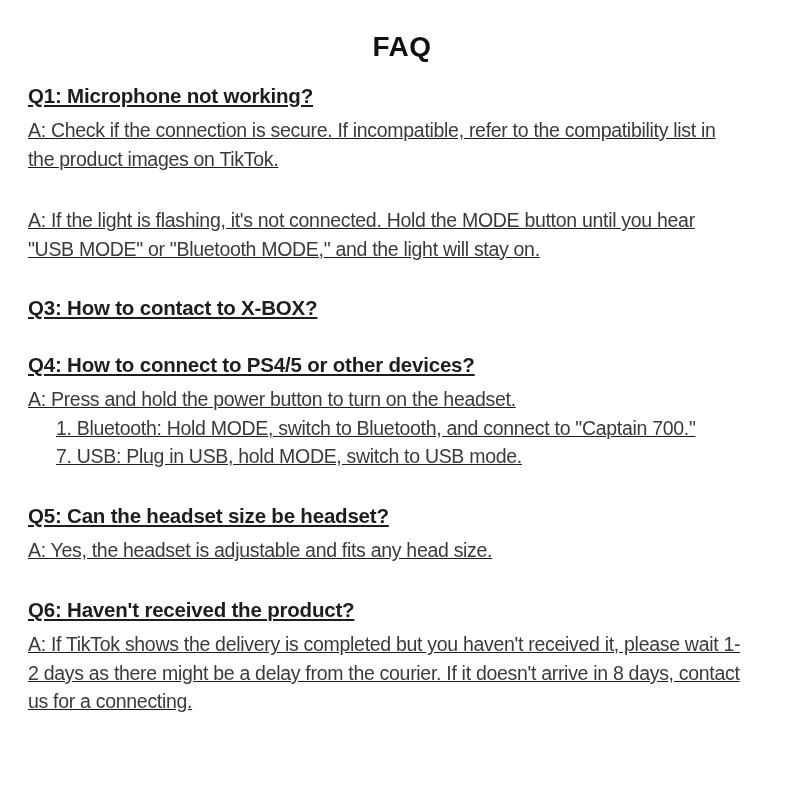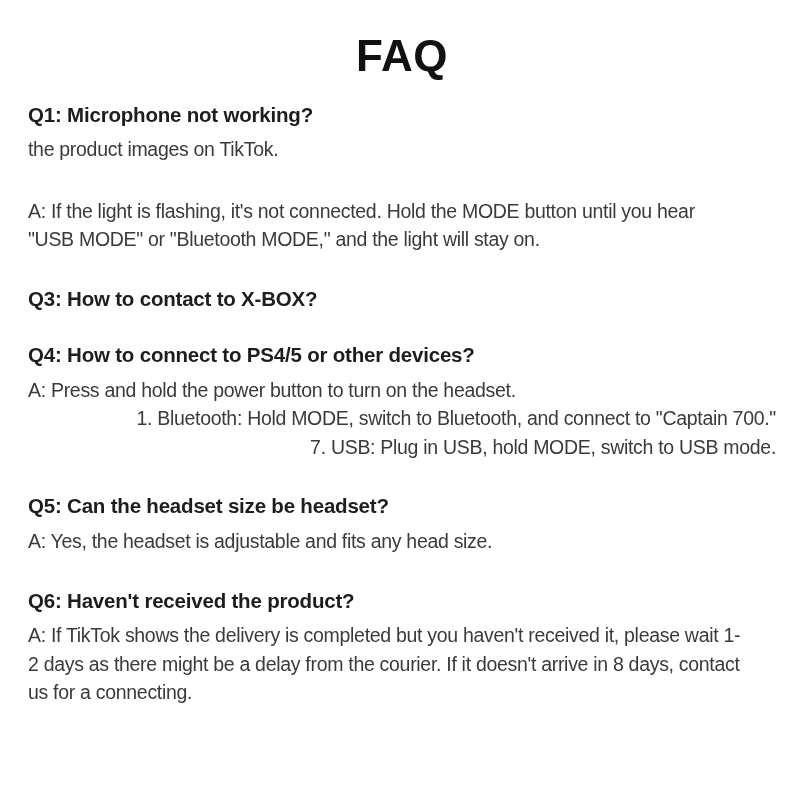--- a/index.html
+++ b/index.html
@@ -13,29 +13,30 @@
     overflow: hidden;
     font-family: "Liberation Sans", "DejaVu Sans", sans-serif;
     color: #1d1d1d;
   }
   .page {
     padding: 30px 24px 0 28px;
     box-sizing: border-box;
   }
   .faq-title {
     text-align: center;
-    font-size: 44px;
+    font-size: 28px;
     font-weight: 700;
     letter-spacing: 0.5px;
     line-height: 1.2;
     color: #111111;
     margin: 0 0 2px 0;
   }
   .qa-section {
     margin-top: 33px;
+    text-decoration: underline;
   }
   .qa-section.first {
     margin-top: 20px;
   }
   .question {
     font-size: 20.5px;
     font-weight: 700;
     line-height: 1.15;
     color: #1d1d1d;
     letter-spacing: -0.2px;
@@ -44,32 +45,32 @@
   .answer-line {
     font-size: 19.5px;
     font-weight: 400;
     line-height: 28.5px;
     color: #3a3a3a;
     letter-spacing: -0.3px;
     white-space: nowrap;
   }
   .step-line {
     padding-left: 28px;
-    text-align: right;
   }
 </style>
 </head>
 <body>
 
 <div class="page">
 
   <h1 class="faq-title">FAQ</h1>
 
   <section class="qa-section first">
     <h2 class="question">Q1: Microphone not working?</h2>
+    <div class="answer-line">A: Check if the connection is secure. If incompatible, refer to the compatibility list in</div>
     <div class="answer-line">the product images on TikTok.</div>
   </section>
 
   <section class="qa-section">
     <div class="answer-line">A: If the light is flashing, it's not connected. Hold the MODE button until you hear</div>
     <div class="answer-line">"USB MODE" or "Bluetooth MODE," and the light will stay on.</div>
   </section>
 
   <section class="qa-section">
     <h2 class="question">Q3: How to contact to X-BOX?</h2>

